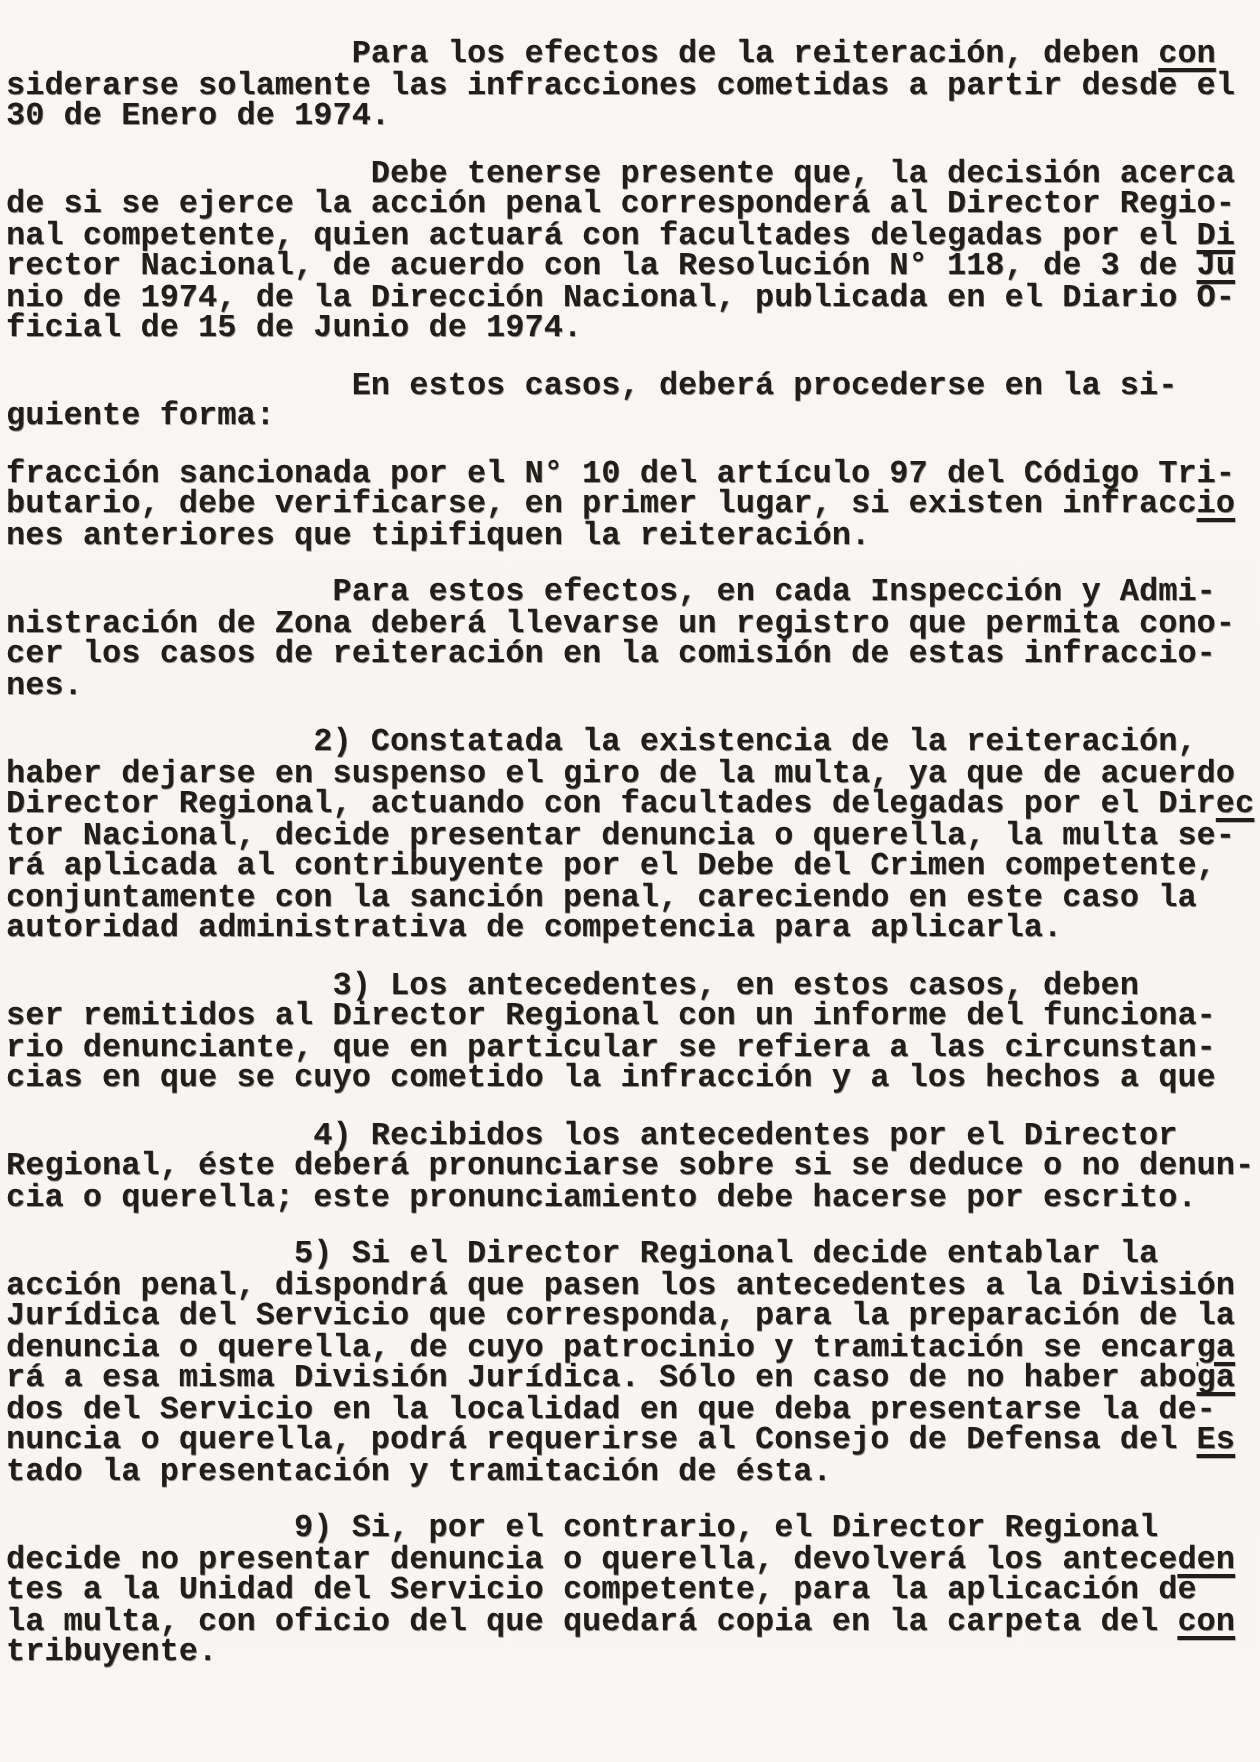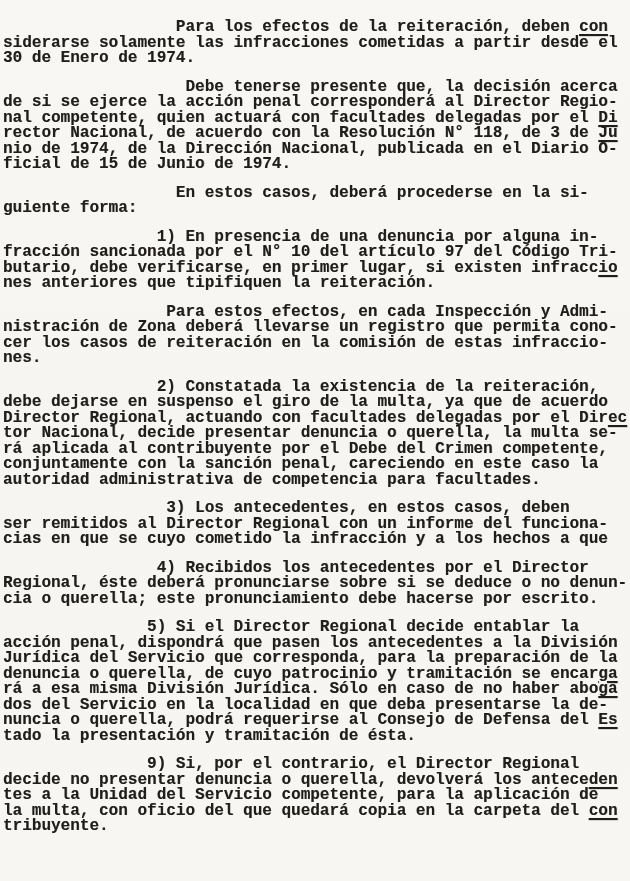--- a/index.html
+++ b/index.html
@@ -48,43 +48,43 @@
         <div class="line"><span>nal competente, quien actuará con facultades delegadas por el </span><span class="u">Di</span></div>
         <div class="line"><span>rector Nacional, de acuerdo con la Resolución N° 118, de 3 de </span><span class="u">Ju</span></div>
         <div class="line"><span>nio de 1974, de la Dirección Nacional, publicada en el Diario O-</span></div>
         <div class="line"><span>ficial de 15 de Junio de 1974.</span></div>
       </div>
       <div class="para">
         <div class="line"><span>                  En estos casos, deberá procederse en la si-</span></div>
         <div class="line"><span>guiente forma:</span></div>
       </div>
       <div class="para">
-        <div class="line"><span>                1) En presencia de una denuncia por alguna in-</span></div>
         <div class="line"><span>fracción sancionada por el N° 10 del artículo 97 del Código Tri-</span></div>
         <div class="line"><span>butario, debe verificarse, en primer lugar, si existen infracc</span><span class="u">io</span></div>
         <div class="line"><span>nes anteriores que tipifiquen la reiteración.</span></div>
       </div>
       <div class="para">
         <div class="line"><span>                 Para estos efectos, en cada Inspección y Admi-</span></div>
         <div class="line"><span>nistración de Zona deberá llevarse un registro que permita cono-</span></div>
         <div class="line"><span>cer los casos de reiteración en la comisión de estas infraccio-</span></div>
         <div class="line"><span>nes.</span></div>
       </div>
       <div class="para">
         <div class="line"><span>                2) Constatada la existencia de la reiteración,</span></div>
-        <div class="line"><span>debe dejarse en suspenso el giro de la multa, ya que de acuerdo</span></div>
+        <div class="line"><span>haber dejarse en suspenso el giro de la multa, ya que de acuerdo</span></div>
         <div class="line"><span>Director Regional, actuando con facultades delegadas por el Dir</span><span class="u">ec</span></div>
         <div class="line"><span>tor Nacional, decide presentar denuncia o querella, la multa se-</span></div>
         <div class="line"><span>rá aplicada al contribuyente por el Debe del Crimen competente,</span></div>
         <div class="line"><span>conjuntamente con la sanción penal, careciendo en este caso la</span></div>
-        <div class="line"><span>autoridad administrativa de competencia para facultades.</span></div>
+        <div class="line"><span>autoridad administrativa de competencia para aplicarla.</span></div>
       </div>
       <div class="para">
         <div class="line"><span>                 3) Los antecedentes, en estos casos, deben</span></div>
         <div class="line"><span>ser remitidos al Director Regional con un informe del funciona-</span></div>
+        <div class="line"><span>rio denunciante, que en particular se refiera a las circunstan-</span></div>
         <div class="line"><span>cias en que se cuyo cometido la infracción y a los hechos a que</span></div>
       </div>
       <div class="para">
         <div class="line"><span>                4) Recibidos los antecedentes por el Director</span></div>
         <div class="line"><span>Regional, éste deberá pronunciarse sobre si se deduce o no denun-</span></div>
         <div class="line"><span>cia o querella; este pronunciamiento debe hacerse por escrito.</span></div>
       </div>
       <div class="para">
         <div class="line"><span>               5) Si el Director Regional decide entablar la</span></div>
         <div class="line"><span>acción penal, dispondrá que pasen los antecedentes a la División</span></div>

